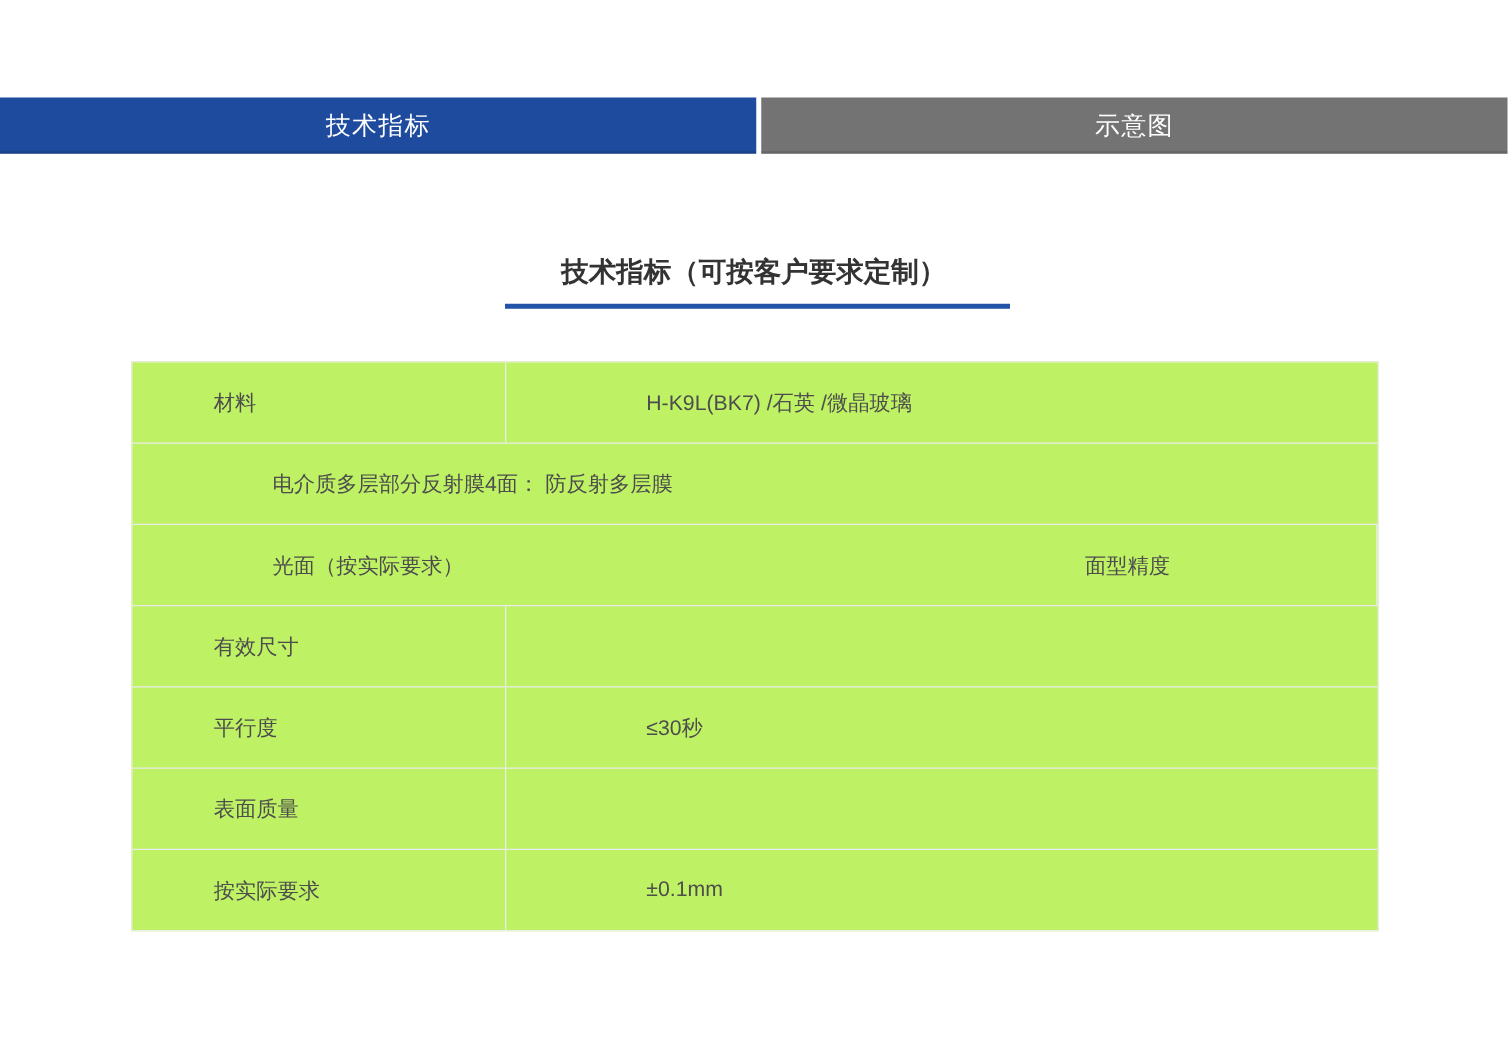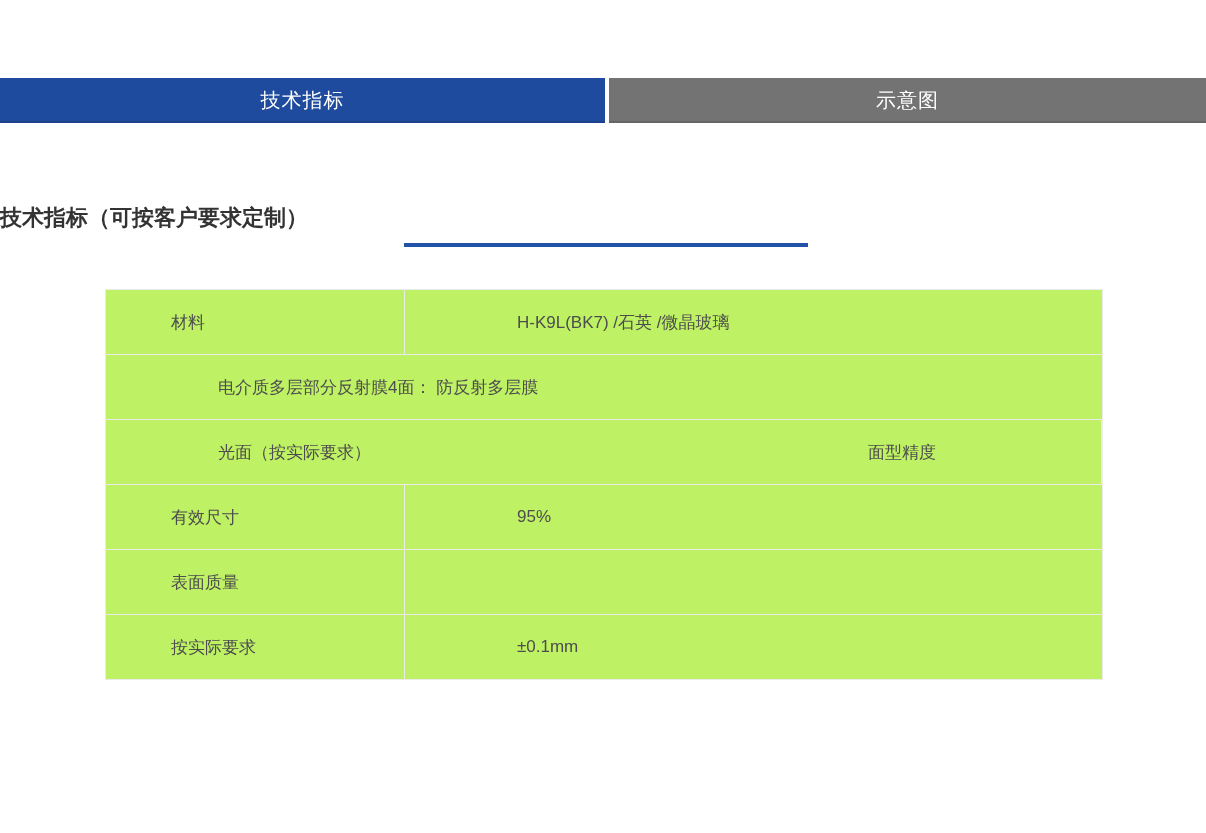--- a/index.html
+++ b/index.html
@@ -44,20 +44,21 @@
     background: #737373;
   }
 
   
   .section-title {
     position: absolute;
     top: 204px;
     left: 0;
     width: 1206px;
     margin: 0;
+    text-align: center;
     font-size: 22px;
     font-weight: bold;
     color: #333333;
     line-height: 1.25;
   }
   .title-underline {
     position: absolute;
     top: 243px;
     left: 404px;
     width: 404px;
@@ -119,21 +120,24 @@
   </div>
   <div class="row">
     <div class="cell value">电介质多层部分反射膜4面： 防反射多层膜</div>
   </div>
   <div class="row">
     <div class="cell value">光面（按实际要求）</div>
     <div class="cell label">面型精度</div>
   </div>
   <div class="row">
     <div class="cell label">有效尺寸</div>
-    <div class="cell value">95%</div>
+  </div>
+  <div class="row">
+    <div class="cell label">平行度</div>
+    <div class="cell value">≤30秒</div>
   </div>
   <div class="row">
     <div class="cell label">表面质量</div>
   </div>
   <div class="row">
     <div class="cell label">按实际要求</div>
     <div class="cell value">±0.1mm</div>
   </div>
 </div>
 

